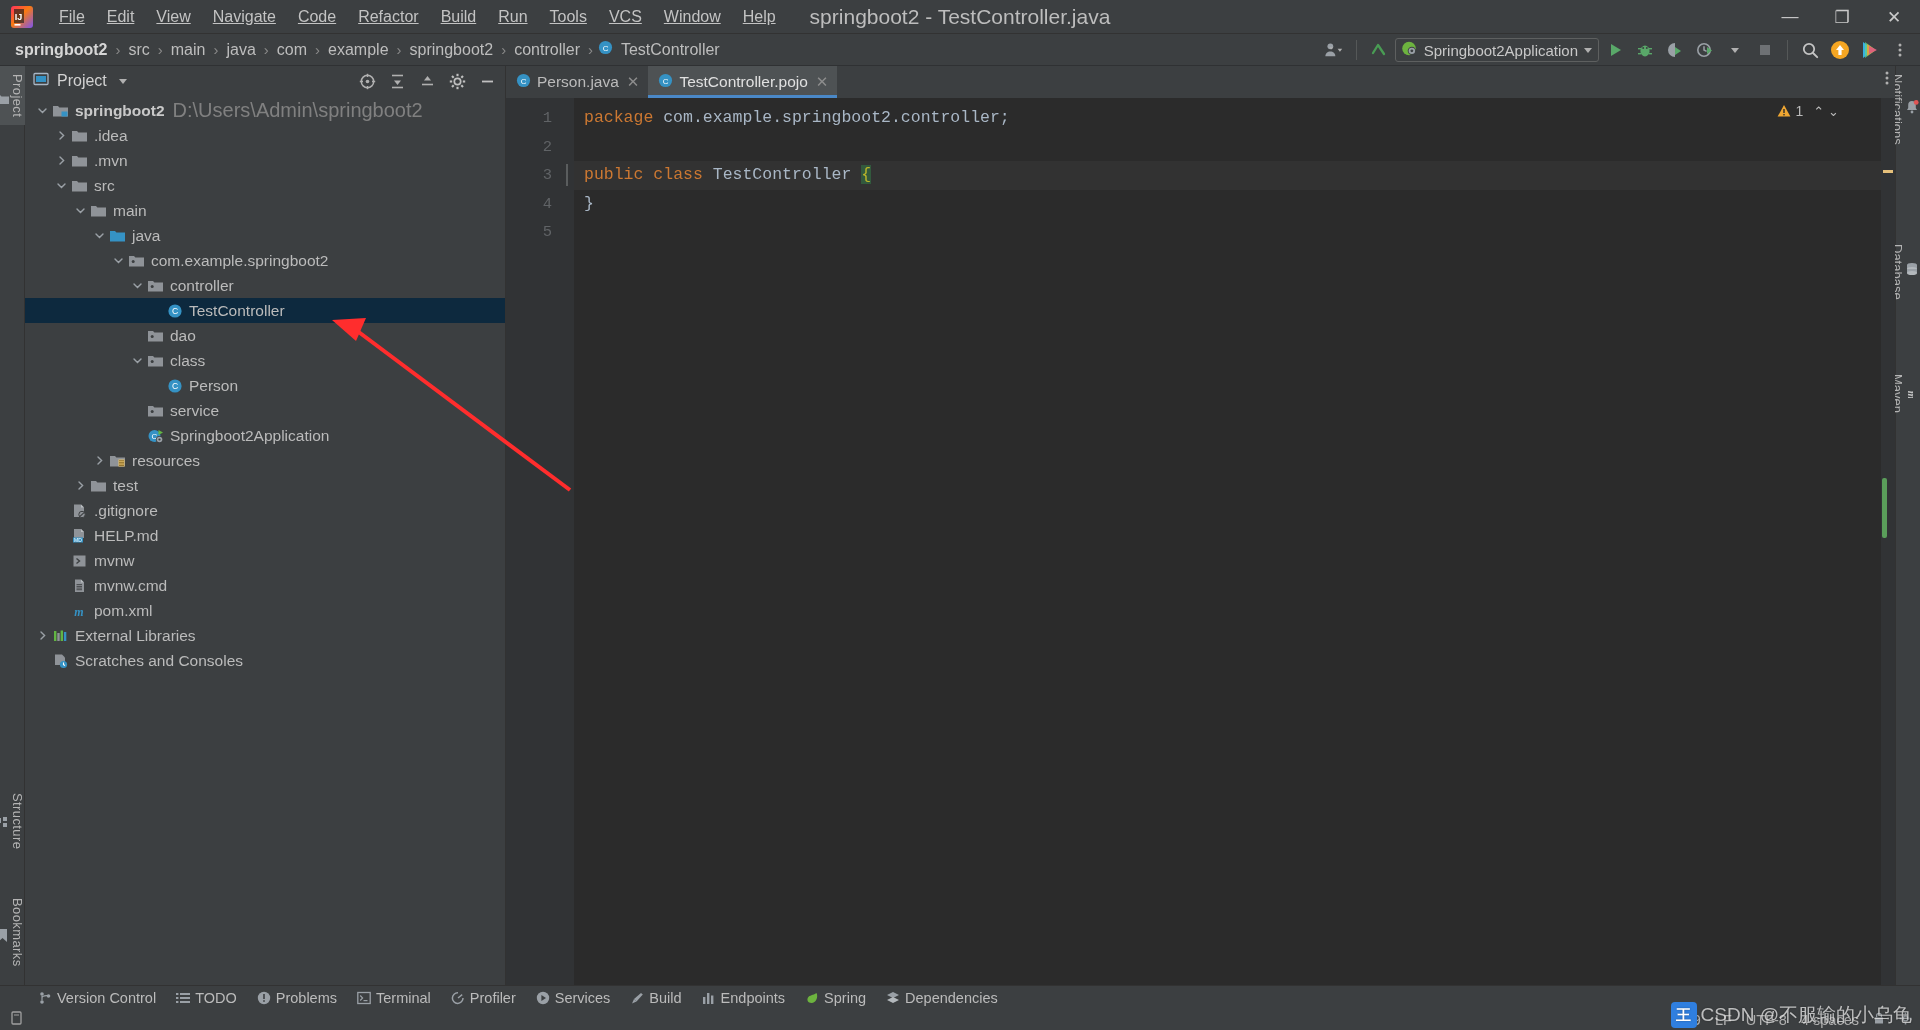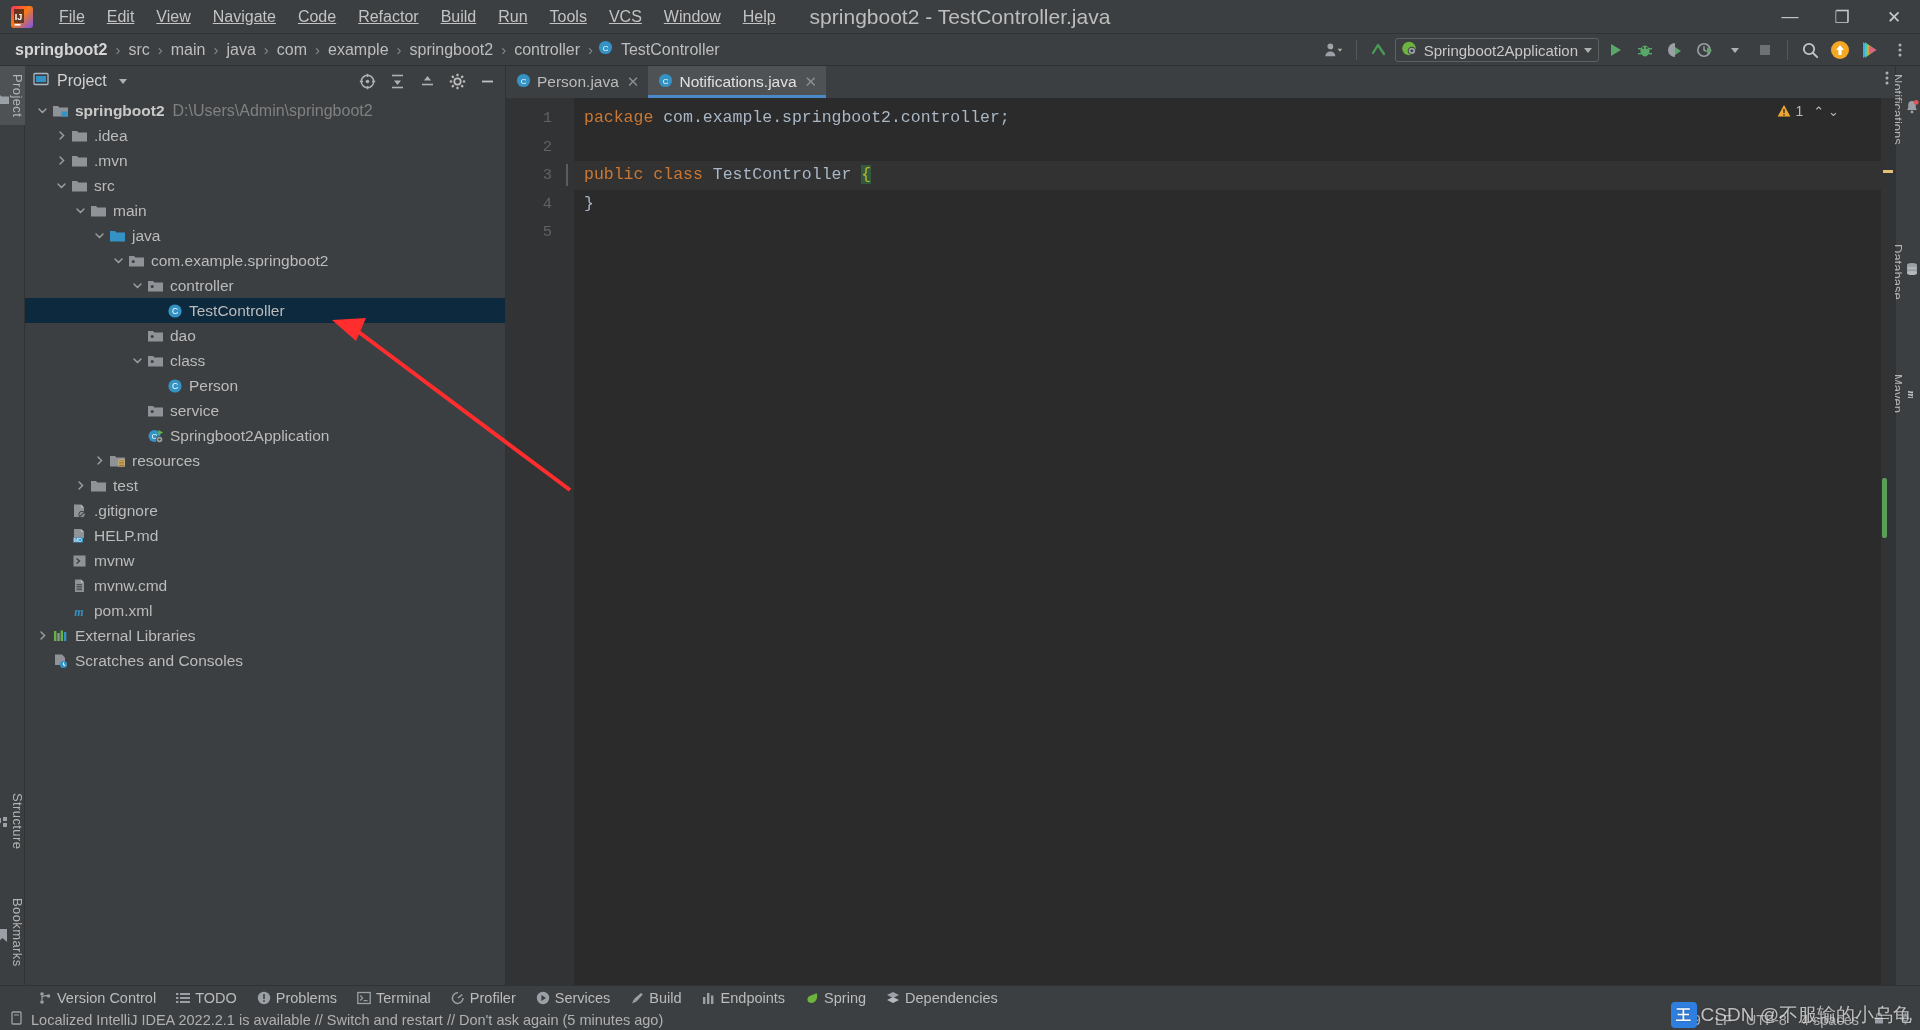--- a/index.html
+++ b/index.html
@@ -92,21 +92,21 @@
   .panel-title { font-size: 16px; color: #d2d2d2; margin-left: 8px; }
   .panel-head-icons { position: absolute; right: 4px; display: flex; align-items: center; gap: 2px; }
   .tree { flex: 1; overflow: hidden; padding-top: 2px; font-size: 15.5px; }
   .row { height: 25px; display: flex; align-items: center; white-space: nowrap; cursor: default; }
   .row.sel { background: #0d293e; }
   .arrow { width: 13px; height: 13px; flex: none; margin-right: 3px; }
   .spacer { display: inline-block; flex: none; }
   .nodeicon { width: 18px; height: 18px; flex: none; margin-right: 5px; display: inline-flex; align-items: center; justify-content: center; }
   .label { color: #bbbbbb; }
   .label.b { font-weight: bold; color: #c9c9c9; }
-  .path { color: #808080; font-size: 16px; margin-left: 8px; }
+  .path { color: #808080; font-size: 20px; margin-left: 8px; }
 
   
   .editor-area {
     position: absolute; left: 506px; right: 25px; top: 66px; bottom: 45px;
     background: #2b2b2b; display: flex; flex-direction: column;
   }
   .tabbar { height: 32px; background: #3c3f41; display: flex; align-items: flex-end; position: relative; }
   .etab {
     height: 32px; display: flex; align-items: center; gap: 6px; padding: 0 9px 0 10px;
     font-size: 15.5px; color: #bbbbbb; position: relative;
@@ -752,21 +752,21 @@
         <span>Person.java</span>
         <span class="x">✕</span>
       </div>
       <div class="etab active">
         <span>
           <svg width="15" height="15" viewBox="0 0 16 16">
               <circle cx="8" cy="8" r="7" fill="#3592c4"></circle>
               <text x="8" y="11.3" font-size="8.5" fill="#fff" text-anchor="middle" font-family="Liberation Sans, sans-serif">C</text>
             </svg>
         </span>
-        <span>Notifications.java</span>
+        <span>TestController.pojo</span>
         <span class="x">✕</span>
       </div>
       <div class="tabbar-right">
         <svg width="4" height="16" viewBox="0 0 4 16">
             <circle cx="2" cy="3" r="1.5" fill="#b0b0b0"></circle>
             <circle cx="2" cy="8" r="1.5" fill="#b0b0b0"></circle>
             <circle cx="2" cy="13" r="1.5" fill="#b0b0b0"></circle>
           </svg>
       </div>
     </div>
@@ -902,21 +902,20 @@
     </div>
   </div>
 
   <div class="statusbar">
     <span style="margin-right:8px;">
       <svg width="13" height="14" viewBox="0 0 13 14">
           <rect x="2" y="1" width="9" height="12" rx="1" fill="none" stroke="#a0a0a0" stroke-width="1.3"></rect>
           <line x1="4" y1="4" x2="9" y2="4" stroke="#a0a0a0" stroke-width="1"></line>
         </svg>
     </span>
-    <span>Localized IntelliJ IDEA 2022.2.1 is available // Switch and restart // Don't ask again (5 minutes ago)</span>
     <div class="status-right">
       <span>3:29</span>
       <span>LF</span>
       <span>UTF-8</span>
       <span>4 spaces</span>
       <span>
         <svg width="12" height="13" viewBox="0 0 12 13">
             <rect x="2" y="5.5" width="8" height="6" fill="#9aa0a6"></rect>
             <path d="M3.6 5.5 V3.8 A2.4 2.4 0 0 1 8.4 3.8 V5.5" fill="none" stroke="#9aa0a6" stroke-width="1.2"></path>
           </svg>

